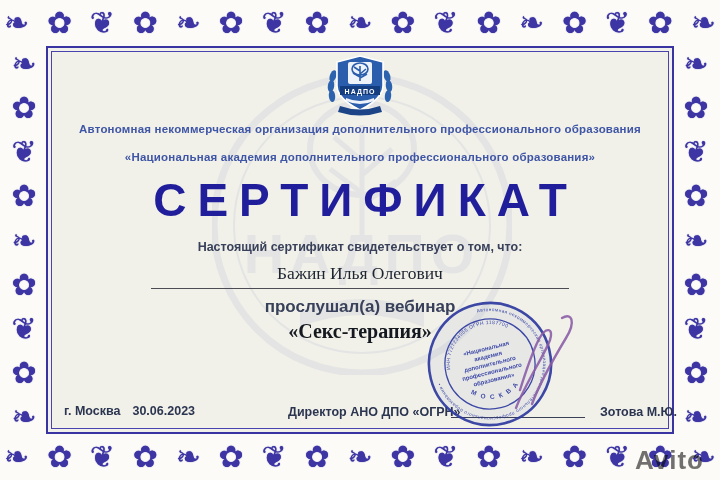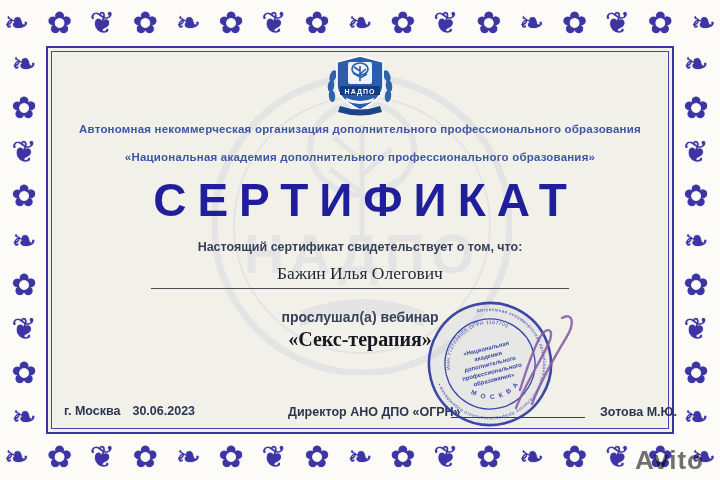--- a/index.html
+++ b/index.html
@@ -35,21 +35,21 @@
   .org-line{color:#3f55a5;font-weight:bold;font-size:11.5px;letter-spacing:.2px;}
   .org-line.l1{margin-top:3px;}
   .org-line.l2{margin-top:16px;}
   .cert-title{
     margin-top:10px;color:#211e9b;font-size:46px;font-weight:800;
     letter-spacing:11px;padding-left:11px;white-space:nowrap;
   }
   .statement{margin-top:13px;color:#39415a;font-weight:bold;font-size:12.5px;text-align:center;}
   .recipient{margin-top:9px;color:#1d2430;font-family:"Liberation Serif",serif;font-size:17.5px;}
   .name-underline{width:418px;height:0;border-bottom:1.3px solid #4c4c55;margin:4px auto 0 auto;}
-  .action-line{margin-top:20px;color:#39415a;font-weight:bold;font-size:14px;}
+  .action-line{margin-top:8px;color:#39415a;font-weight:bold;font-size:17px;}
   .course-title{margin-top:3px;color:#14181f;font-family:"Liberation Serif",serif;font-size:20px;font-weight:600;}
   
   .footer-item{position:absolute;z-index:3;color:#2b3550;font-weight:bold;font-size:12.5px;white-space:nowrap;}
   .f-city{left:64px;top:404px;}
   .f-date{margin-left:12px;}
   .f-director{left:288px;top:405px;}
   .f-sign-line{position:absolute;left:451px;top:417px;width:134px;border-bottom:1.3px solid #3a4055;z-index:3;}
   .f-signer{left:592px;top:405px;margin-left:8px;}
   
   .stamp{position:absolute;left:424px;top:298px;z-index:4;opacity:.92;}

